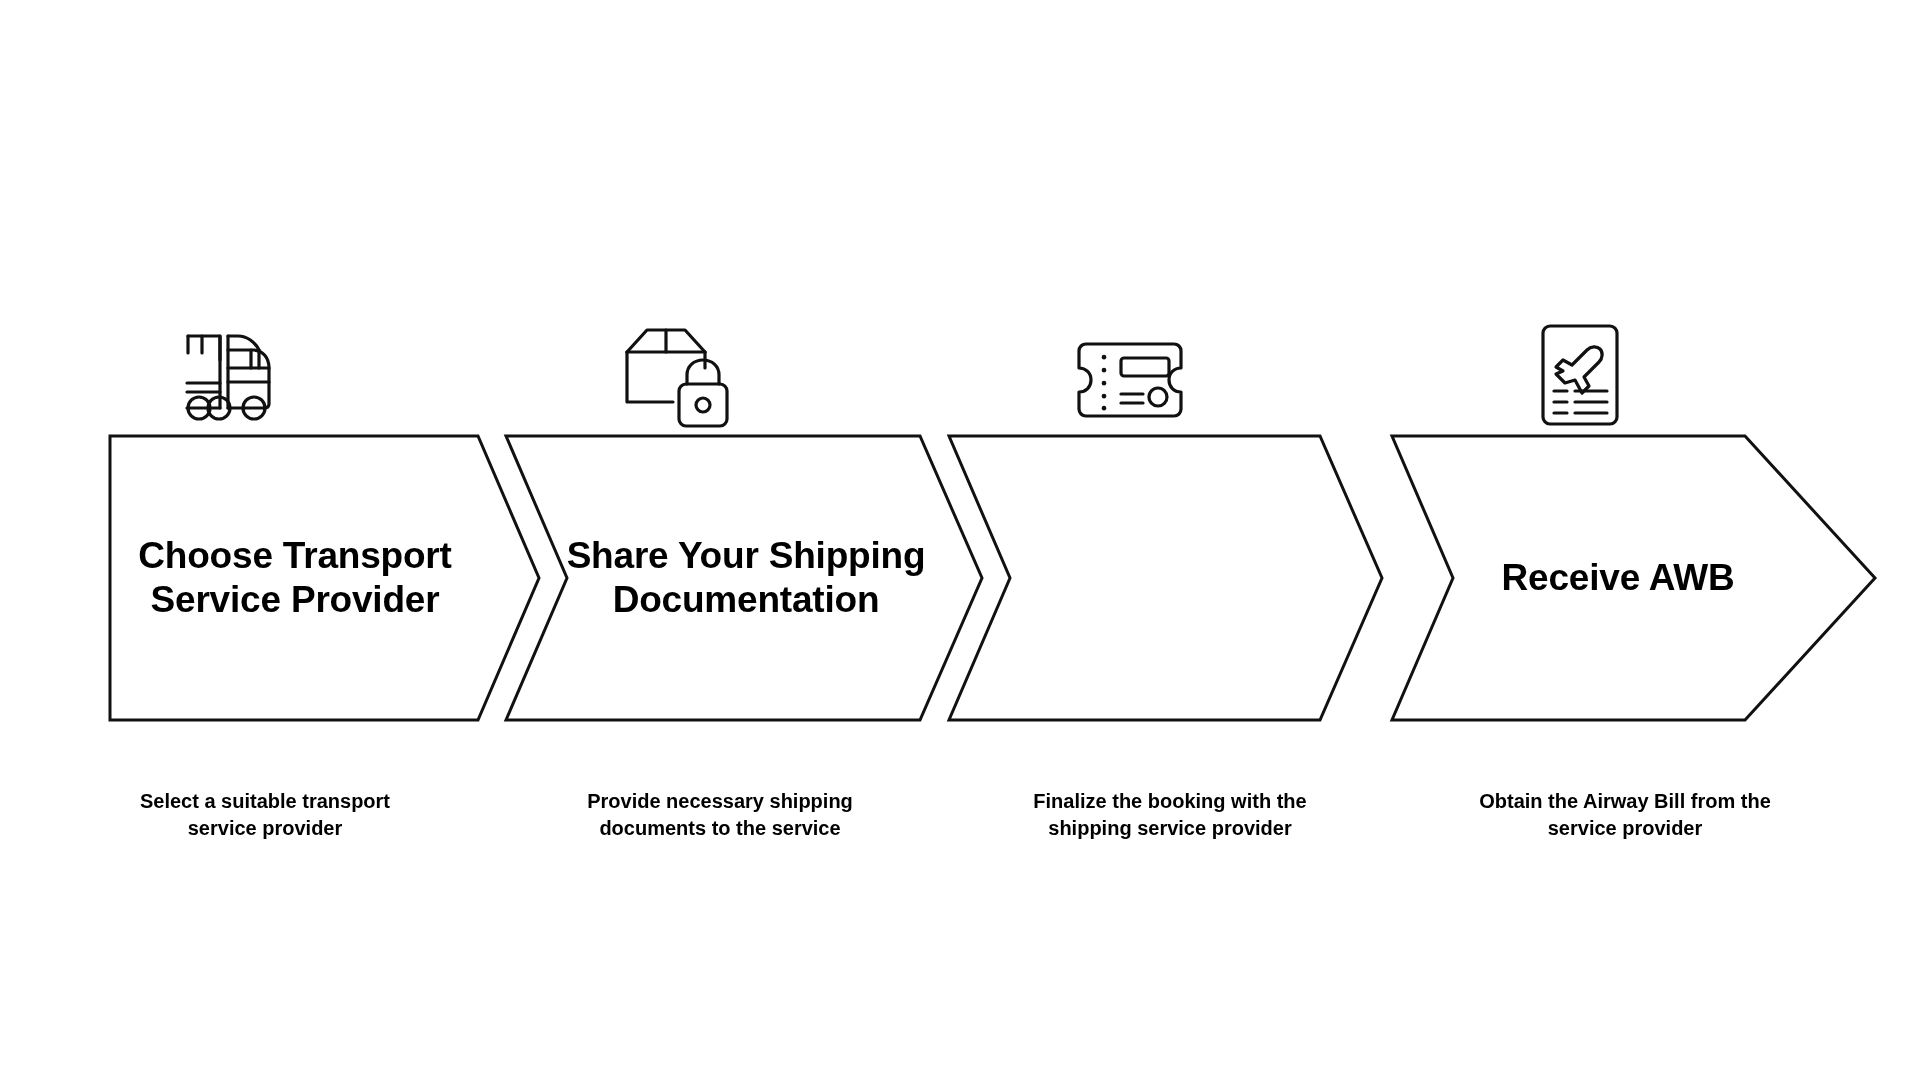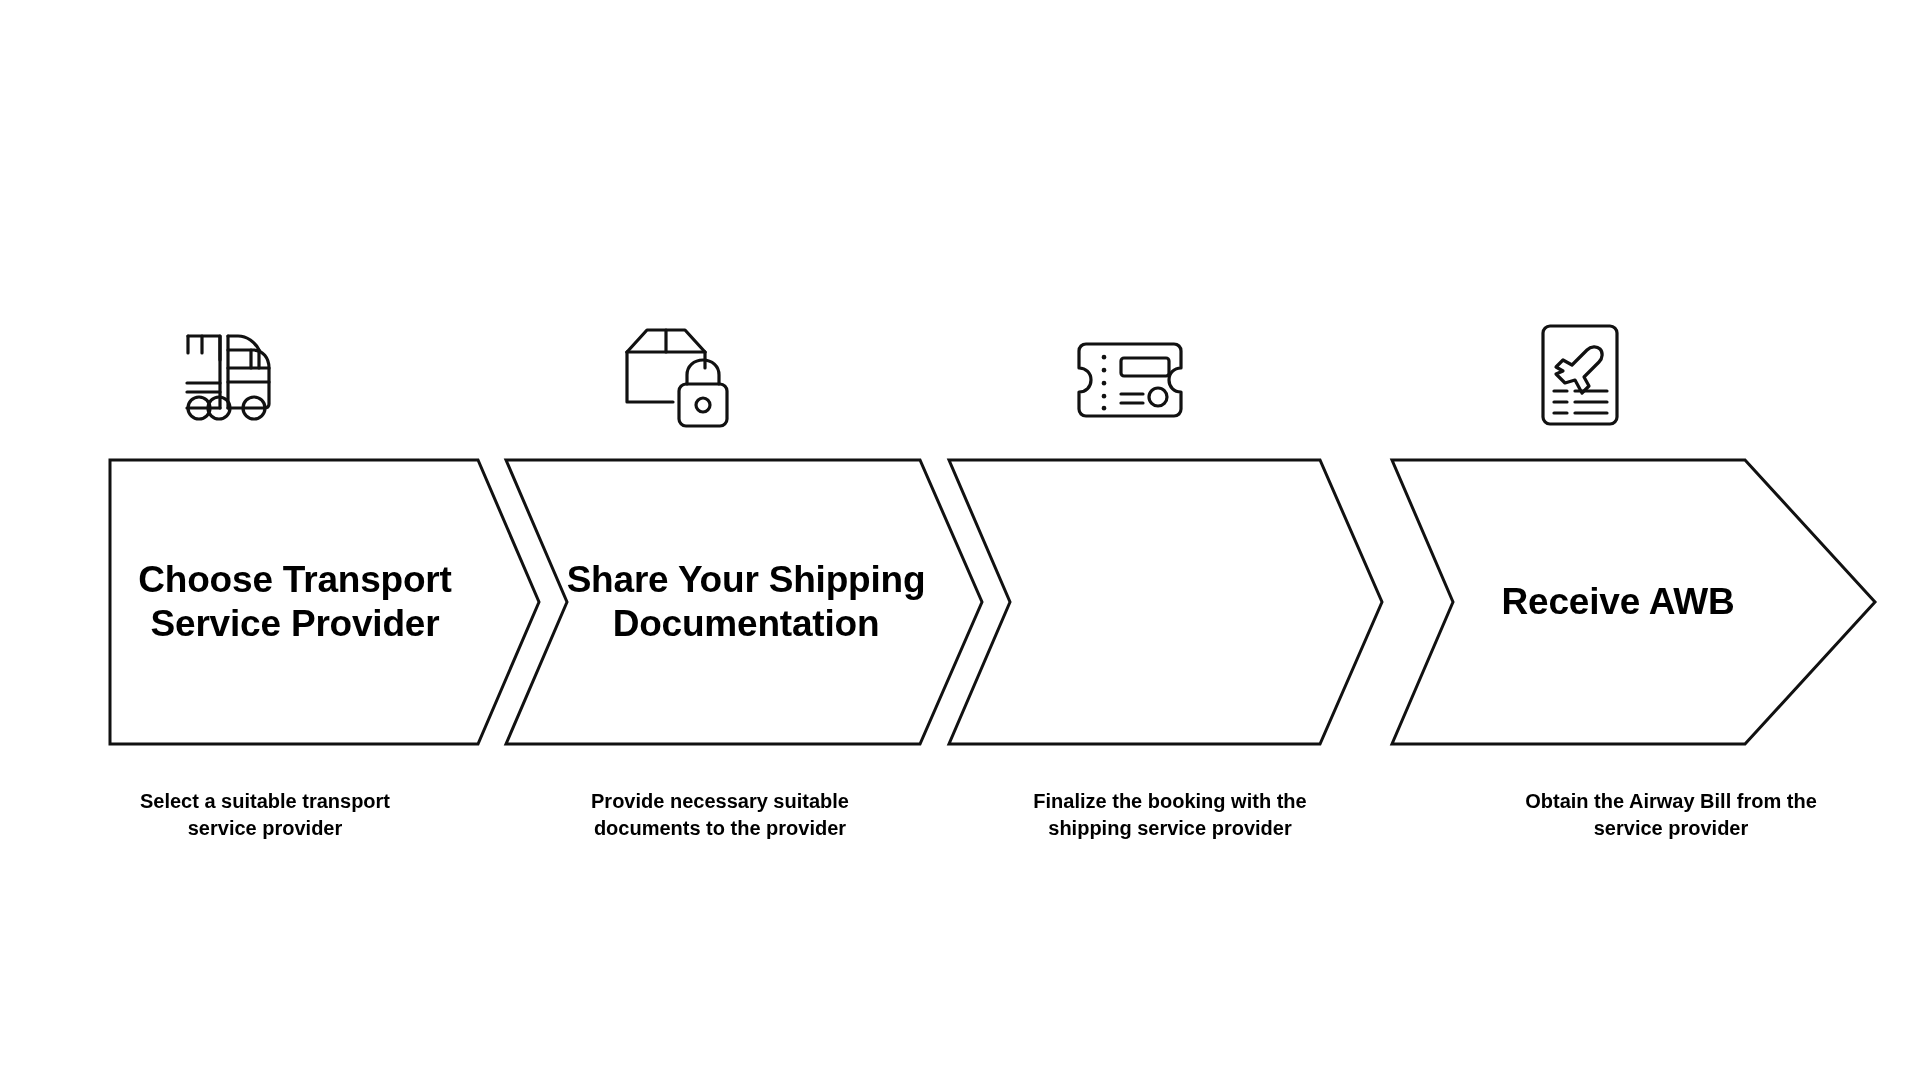--- a/index.html
+++ b/index.html
@@ -38,21 +38,21 @@
     display: flex;
     align-items: flex-end;
     justify-content: center;
   }
   .icon-slot svg { display: block; }
 
   
   .chev-band {
     position: absolute;
     left: 0;
-    top: 456px;
+    top: 432px;
     width: 1888px;
     height: 292px;
   }
   .chev-svg {
     position: absolute;
     left: 0;
     top: 0;
     width: 1920px;
     height: 292px;
   }
@@ -201,18 +201,18 @@
     <div class="chev-label" style="left:566px;  width:360px;justify-content:center;">
       <span>Share Your Shipping Documentation</span>
     </div>
     <div class="chev-label" style="left:1453px; width:330px;">
       <span>Receive AWB</span>
     </div>
   </div>
 
   <div class="caption-row">
     <div class="caption" style="left:120px;  width:290px;">Select a suitable transport service provider</div>
-    <div class="caption" style="left:575px;  width:290px;">Provide necessary suitable documents to the provider</div>
+    <div class="caption" style="left:575px;  width:290px;">Provide necessary shipping documents to the service</div>
     <div class="caption" style="left:1025px; width:290px;">Finalize the booking with the shipping service provider</div>
-    <div class="caption" style="left:1470px; width:310px;margin-left:46px;">Obtain the Airway Bill from the service provider</div>
+    <div class="caption" style="left:1470px; width:310px;">Obtain the Airway Bill from the service provider</div>
   </div>
 
 </div>
 
 </body></html>

